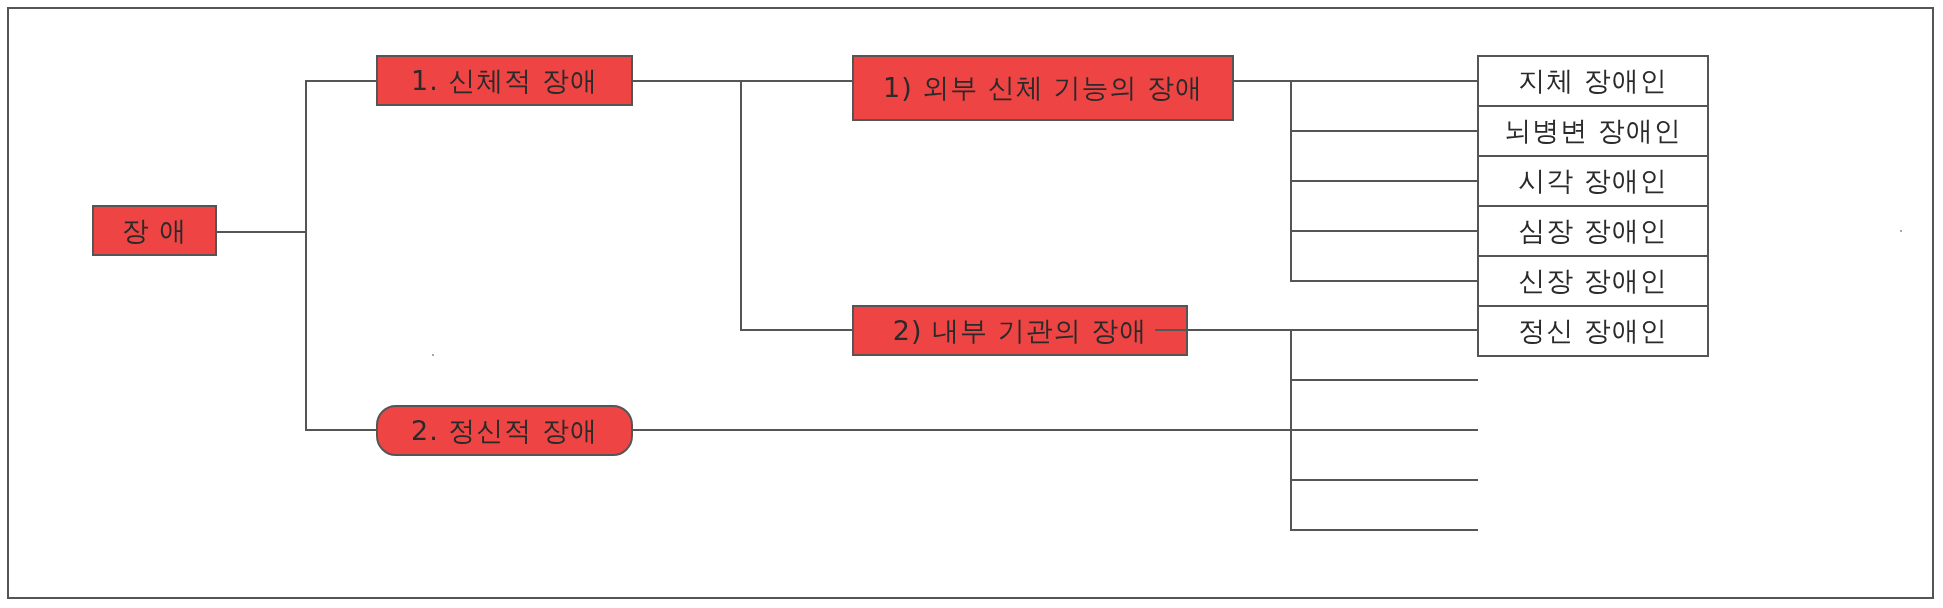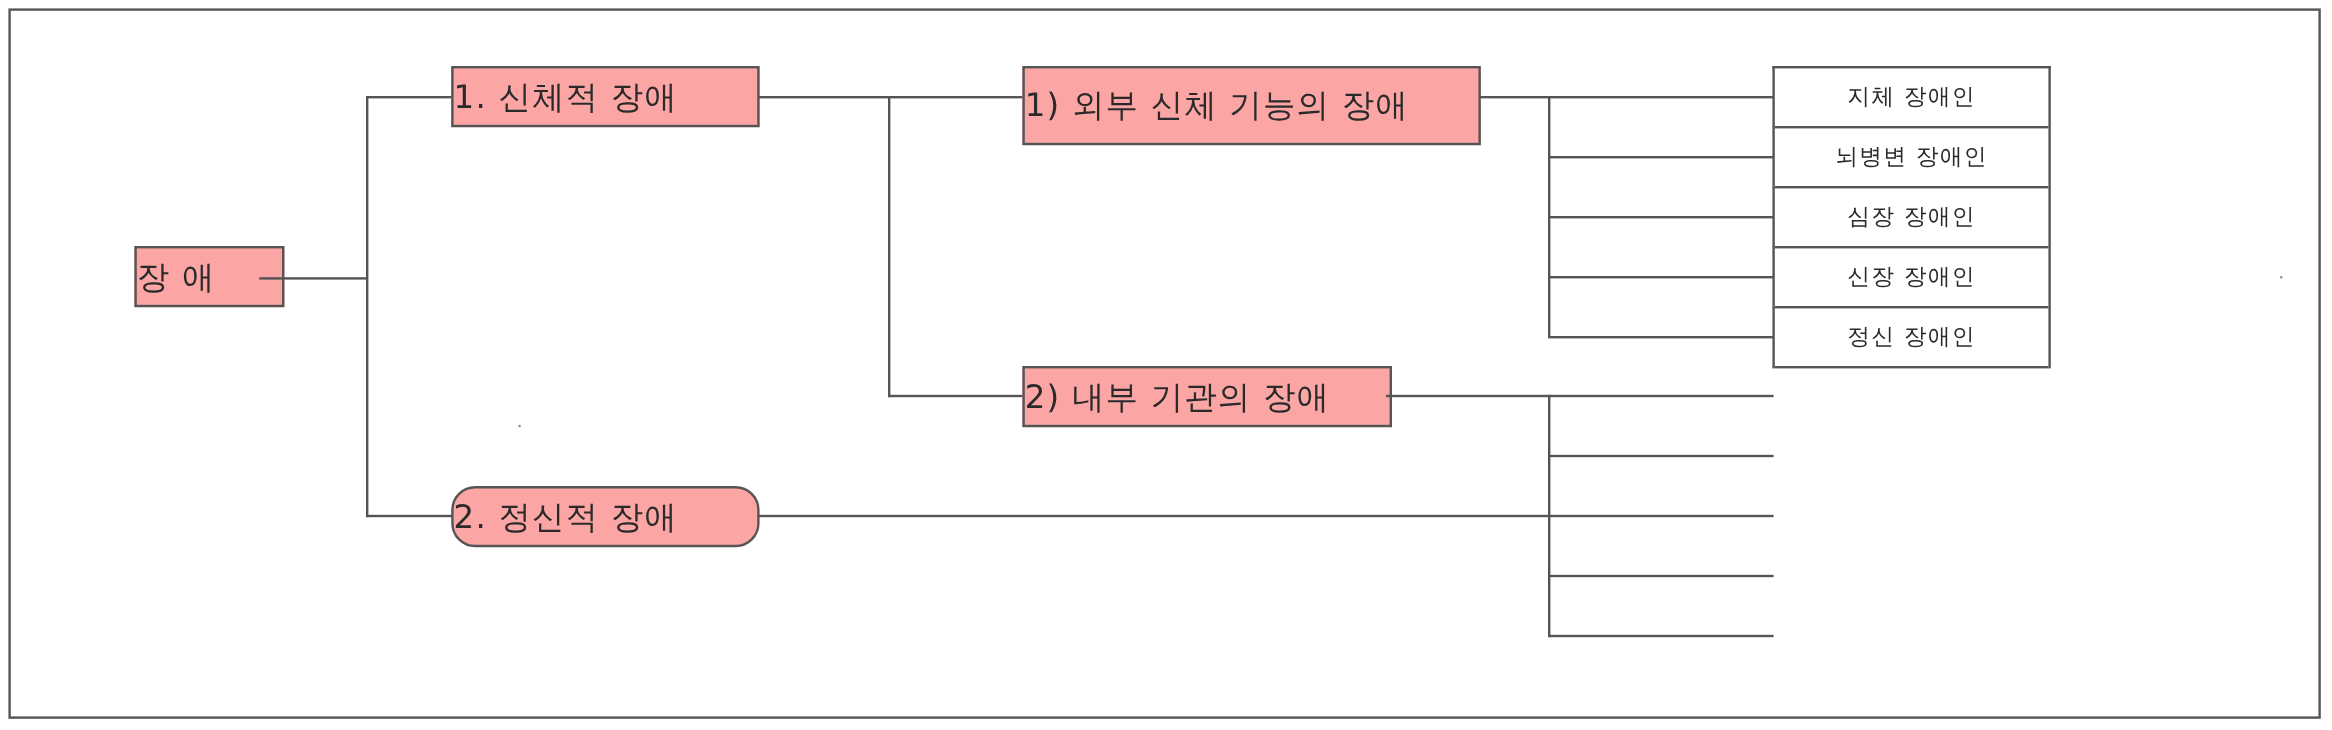--- a/index.html
+++ b/index.html
@@ -1,37 +1,37 @@
 <!DOCTYPE html>
 <html><head>
 <meta charset="utf-8">
 <style>
   html, body { margin: 0; padding: 0; background: #ffffff; }
   body { width: 1943px; height: 608px; position: relative; overflow: hidden;
          font-family: "DejaVu Sans", "Liberation Sans", sans-serif; color: #2a2a2a; }
   .frame { position: absolute; left: 7px; top: 7px; width: 1927px; height: 592px;
            border: 2px solid #555; box-sizing: border-box; }
-  .box { position: absolute; box-sizing: border-box; border: 2px solid #555; background: #fca5a5;
-         display: flex; align-items: center; 
+  .box { position: absolute; box-sizing: border-box; border: 2px solid #555; background: #ef4444;
+         display: flex; align-items: center; justify-content: center;
          font-size: 27px; white-space: nowrap; letter-spacing: 1px; }
   .hl { position: absolute; height: 0; border-top: 2px solid #555; }
   .vl { position: absolute; width: 0; border-left: 2px solid #555; }
   .leafcol { position: absolute; left: 1477px; top: 55px; width: 232px; box-sizing: border-box;
              border: 2px solid #555; border-bottom: none; }
   .leaf { height: 50px; box-sizing: border-box; border-bottom: 2px solid #555;
           display: flex; align-items: center; justify-content: center;
-          font-size: 19px; letter-spacing: 1px; white-space: nowrap; }
+          font-size: 27px; letter-spacing: 1px; white-space: nowrap; }
   .speck { position: absolute; width: 2px; height: 2px; background: #888; border-radius: 1px; }
 </style>
 </head>
 <body>
 
 <div class="frame"></div>
 
-<div class="box" style="left:92px; top:205px; width:125px; height:51px;margin-left:20px;">
+<div class="box" style="left:92px; top:205px; width:125px; height:51px;">
   <span>장 애</span>
 </div>
 <div class="hl" style="left:216px; top:231px; width:90px;"></div>
 <div class="vl" style="left:305px; top:80px; height:351px;"></div>
 <div class="hl" style="left:305px; top:80px; width:72px;"></div>
 <div class="hl" style="left:305px; top:429px; width:72px;"></div>
 
 <div class="box" style="left:376px; top:55px; width:257px; height:51px;">
   <span>1. 신체적 장애</span>
 </div>
@@ -41,21 +41,21 @@
 
 <div class="hl" style="left:632px; top:80px; width:221px;"></div>
 <div class="vl" style="left:740px; top:80px; height:251px;"></div>
 <div class="hl" style="left:740px; top:329px; width:113px;"></div>
 
 <div class="hl" style="left:632px; top:429px; width:846px;"></div>
 
 <div class="box" style="left:852px; top:55px; width:382px; height:66px;">
   <span>1) 외부 신체 기능의 장애</span>
 </div>
-<div class="box" style="left:852px; top:305px; width:308px; height:51px;">
+<div class="box" style="left:852px; top:305px; width:336px; height:51px;">
   <span>2) 내부 기관의 장애</span>
 </div>
 
 <div class="hl" style="left:1233px; top:80px; width:245px;"></div>
 <div class="vl" style="left:1290px; top:80px; height:201px;"></div>
 <div class="hl" style="left:1290px; top:130px; width:188px;"></div>
 <div class="hl" style="left:1290px; top:180px; width:188px;"></div>
 <div class="hl" style="left:1290px; top:230px; width:188px;"></div>
 <div class="hl" style="left:1290px; top:280px; width:188px;"></div>
 
@@ -66,20 +66,23 @@
 <div class="hl" style="left:1290px; top:529px; width:188px;"></div>
 
 <div class="leafcol">
   <div class="leaf">
       <span>지체 장애인</span>
     </div>
   <div class="leaf">
       <span>뇌병변 장애인</span>
     </div>
   <div class="leaf">
+      <span>시각 장애인</span>
+    </div>
+  <div class="leaf">
       <span>심장 장애인</span>
     </div>
   <div class="leaf">
       <span>신장 장애인</span>
     </div>
   <div class="leaf">
       <span>정신 장애인</span>
     </div>
 </div>
 

